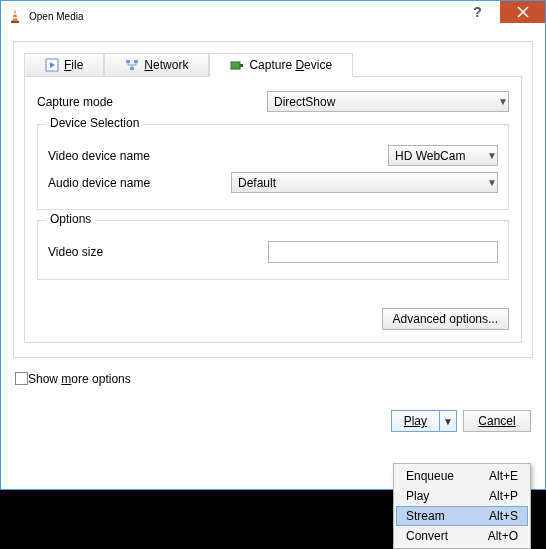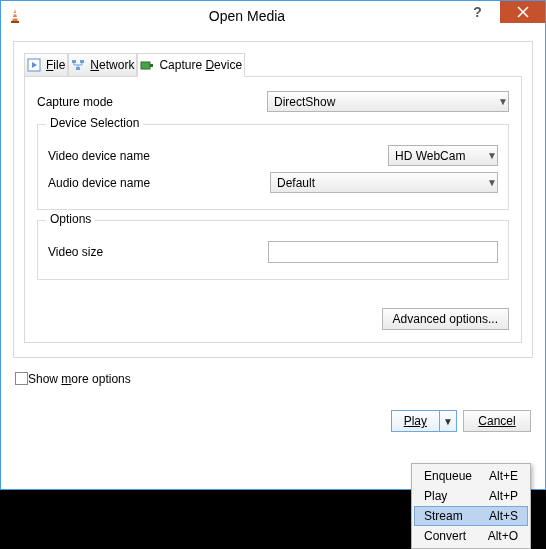--- a/index.html
+++ b/index.html
@@ -27,22 +27,22 @@
     align-items: center;
     position: relative;
   }
   .title-icon {
     width: 16px; height: 16px;
     margin: 0 6px 0 6px;
     display:inline-block;
   }
   .title-text {
     flex: 1;
-    text-align: center;
-    font-size: 14px;
+    text-align: left;
+    font-size: 10px;
     color: #000;
     padding-right: 80px;
   }
   .title-buttons {
     position: absolute;
     right: 0; top: 0;
     display: flex;
     height: 22px;
   }
   .title-btn {
@@ -64,21 +64,21 @@
   .tabs {
     display: flex;
     gap: 0;
     position: relative;
     top: 1px;
   }
   .tab {
     display: flex;
     align-items: center;
     gap: 5px;
-    padding: 4px 2px;
+    padding: 4px 20px;
     border: 1px solid #d9d9d9;
     background: linear-gradient(#fdfdfd,#eaeaea);
     font-size: 12px;
     color: #000;
     border-bottom: 1px solid #d9d9d9;
     position: relative;
   }
   .tab.active {
     background: #fff;
     border-bottom: 1px solid #fff;
@@ -171,21 +171,21 @@
     display:flex;align-items:center;
     border-right:1px solid #6fa8e0;
   }
   .split-btn .drop {
     width:16px;display:flex;align-items:center;justify-content:center;font-size:10px;color:#333;
   }
   .menu {
     position:absolute;
     right: 14px;
     top: 462px;
-    width: 120px;
+    width: 138px;
     background:#f4f4f4;
     border:1px solid #b5b5b5;
     box-shadow: 2px 2px 4px rgba(0,0,0,0.25);
     padding: 2px;
     z-index: 10;
   }
   .menu-item {
     display:flex;
     justify-content:space-between;
     padding: 3px 10px 3px 10px;
@@ -275,21 +275,21 @@
           <div class="dev-row">
             <div class="lbl">Video device name</div>
             <div style="flex:1"></div>
             <div class="combo" style="flex:0 0 110px">
               <span>HD WebCam</span>
               <span class="arrow">▼</span>
             </div>
           </div>
           <div class="dev-row">
             <div class="lbl">Audio device name</div>
-            <div class="combo" style="flex:1; margin-left:62px">
+            <div class="combo" style="flex:1; margin-left:23px">
               <span>Default</span>
               <span class="arrow">▼</span>
             </div>
           </div>
         </div>
 
         <div class="group">
           <div class="group-title">Options</div>
           <div class="dev-row">
             <div class="lbl" style="flex:0 0 220px">Video size</div>

